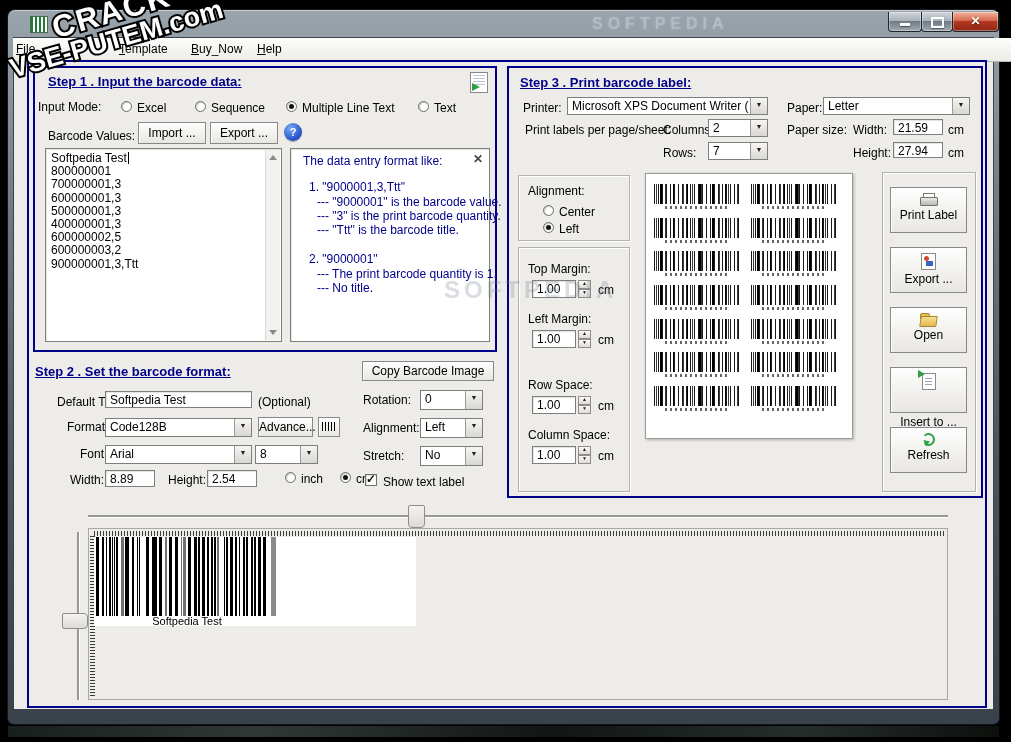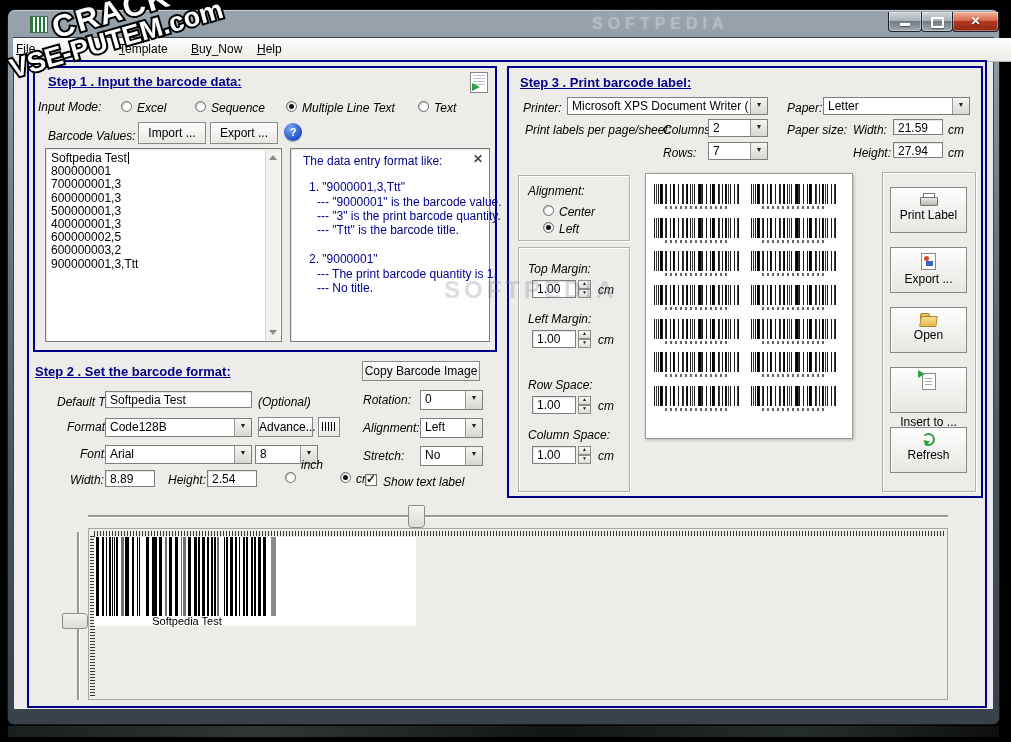--- a/index.html
+++ b/index.html
@@ -30,21 +30,21 @@
   .cb-close i::after{content:"\2715";}
   
   .menubar{position:absolute;left:5px;top:28px;width:981px;height:23px;
            background:linear-gradient(#fdfdfc,#ecebe7);border-bottom:1px solid #b8b6b1;padding-left:36px;}
   .menu-item{position:absolute;top:4px;white-space:nowrap;cursor:default;}
   .menu-item u{text-decoration:underline;}
   
   .navy-outer{position:absolute;left:19px;top:50px;width:960px;height:648px;border:2px solid #00008B;box-sizing:border-box;}
   .panel{position:absolute;border:2px solid #00008B;box-sizing:border-box;}
   .h-navy{position:absolute;color:#00008B;font-weight:bold;font-size:13px;text-decoration:underline;white-space:nowrap;}
-  .lbl{position:absolute;white-space:nowrap;font-style:italic;}
+  .lbl{position:absolute;white-space:nowrap;}
   .navytxt{position:absolute;color:#00008B;white-space:nowrap;}
   .field{position:absolute;background:#fff;border:1px solid #7e7e7a;box-shadow:inset 1px 1px 1px rgba(0,0,0,.12);
          padding:1px 4px;white-space:nowrap;overflow:hidden;box-sizing:border-box;}
   .btn{position:absolute;background:linear-gradient(#fefefe,#e8e6e1);border:1px solid #888;
        box-shadow:inset 1px 1px 0 #fff;text-align:center;box-sizing:border-box;cursor:default;}
   .combo{position:absolute;background:#fff;border:1px solid #7e7e7a;box-sizing:border-box;}
   .combo .v{position:absolute;left:4px;top:1px;right:18px;white-space:nowrap;overflow:hidden;}
   .combo .a{position:absolute;right:0;top:0;bottom:0;width:16px;background:linear-gradient(#f6f5f2,#d9d7d2);
             border-left:1px solid #9b9995;color:#222;font-size:7px;text-align:center;}
   .combo .a::after{content:"\25BC";position:relative;top:3px;}
@@ -193,21 +193,21 @@
         <div class="navytxt" style="left: 18px; top: 31px;">1.    "9000001,3,Ttt"</div>
         <div class="navytxt" style="left: 26px; top: 46px;">--- "9000001" is the barcode value.</div>
         <div class="navytxt" style="left: 26px; top: 60px;">--- "3" is the print barcode quantity.</div>
         <div class="navytxt" style="left: 26px; top: 74px;">--- "Ttt" is the barcode title.</div>
         <div class="navytxt" style="left: 18px; top: 103px;">2.    "9000001"</div>
         <div class="navytxt" style="left: 26px; top: 118px;">--- The print barcode quantity is 1.</div>
         <div class="navytxt" style="left: 26px; top: 132px; text-align: center;">--- No title.</div>
       </div>
 
     <div class="h-navy" style="left:27px;top:354px;">Step 2 . Set the barcode format:</div>
-    <div class="btn" style="left:354px;top:351px;width:118px;height:20px;line-height:18px;">Copy Barcode Image</div>
+    <div class="btn" style="left:354px;top:351px;width:132px;height:20px;line-height:18px;">Copy Barcode Image</div>
 
     <div class="lbl" style="left:49px;top:385px;">Default Title:</div>
     <div class="field" style="left:97px;top:381px;width:147px;height:17px;">Softpedia Test</div>
     <div class="lbl" style="left:250px;top:385px;">(Optional)</div>
 
     <div class="lbl" style="left:59px;top:410px;">Format:</div>
     <div class="combo" style="left:97px;top:408px;width:147px;height:19px;">
       <span class="v">Code128B</span>
         <span class="a"></span>
     </div>
@@ -224,21 +224,21 @@
     <div class="combo" style="left:247px;top:435px;width:63px;height:19px;">
       <span class="v">8</span>
         <span class="a"></span>
     </div>
 
     <div class="lbl" style="left:62px;top:463px;">Width:</div>
     <div class="field" style="left:97px;top:460px;width:50px;height:17px;">8.89</div>
     <div class="lbl" style="left:160px;top:463px;">Height:</div>
     <div class="field" style="left:199px;top:460px;width:50px;height:17px;">2.54</div>
     <span class="radio" style="left:277px;top:462px;"></span>
-    <div class="lbl" style="left:293px;top:448px;text-align:right;">inch</div>
+    <div class="lbl" style="left:293px;top:462px;text-align:right;">inch</div>
     <span class="radio sel" style="left:332px;top:462px;"></span>
     <div class="lbl" style="left:348px;top:462px;">cm</div>
 
     <div class="lbl" style="left:355px;top:383px;">Rotation:</div>
     <div class="combo" style="left:412px;top:380px;width:63px;height:20px;">
       <span class="v">0</span>
         <span class="a"></span>
     </div>
     <div class="lbl" style="left:355px;top:411px;">Alignment:</div>
     <div class="combo" style="left:412px;top:408px;width:63px;height:20px;">

